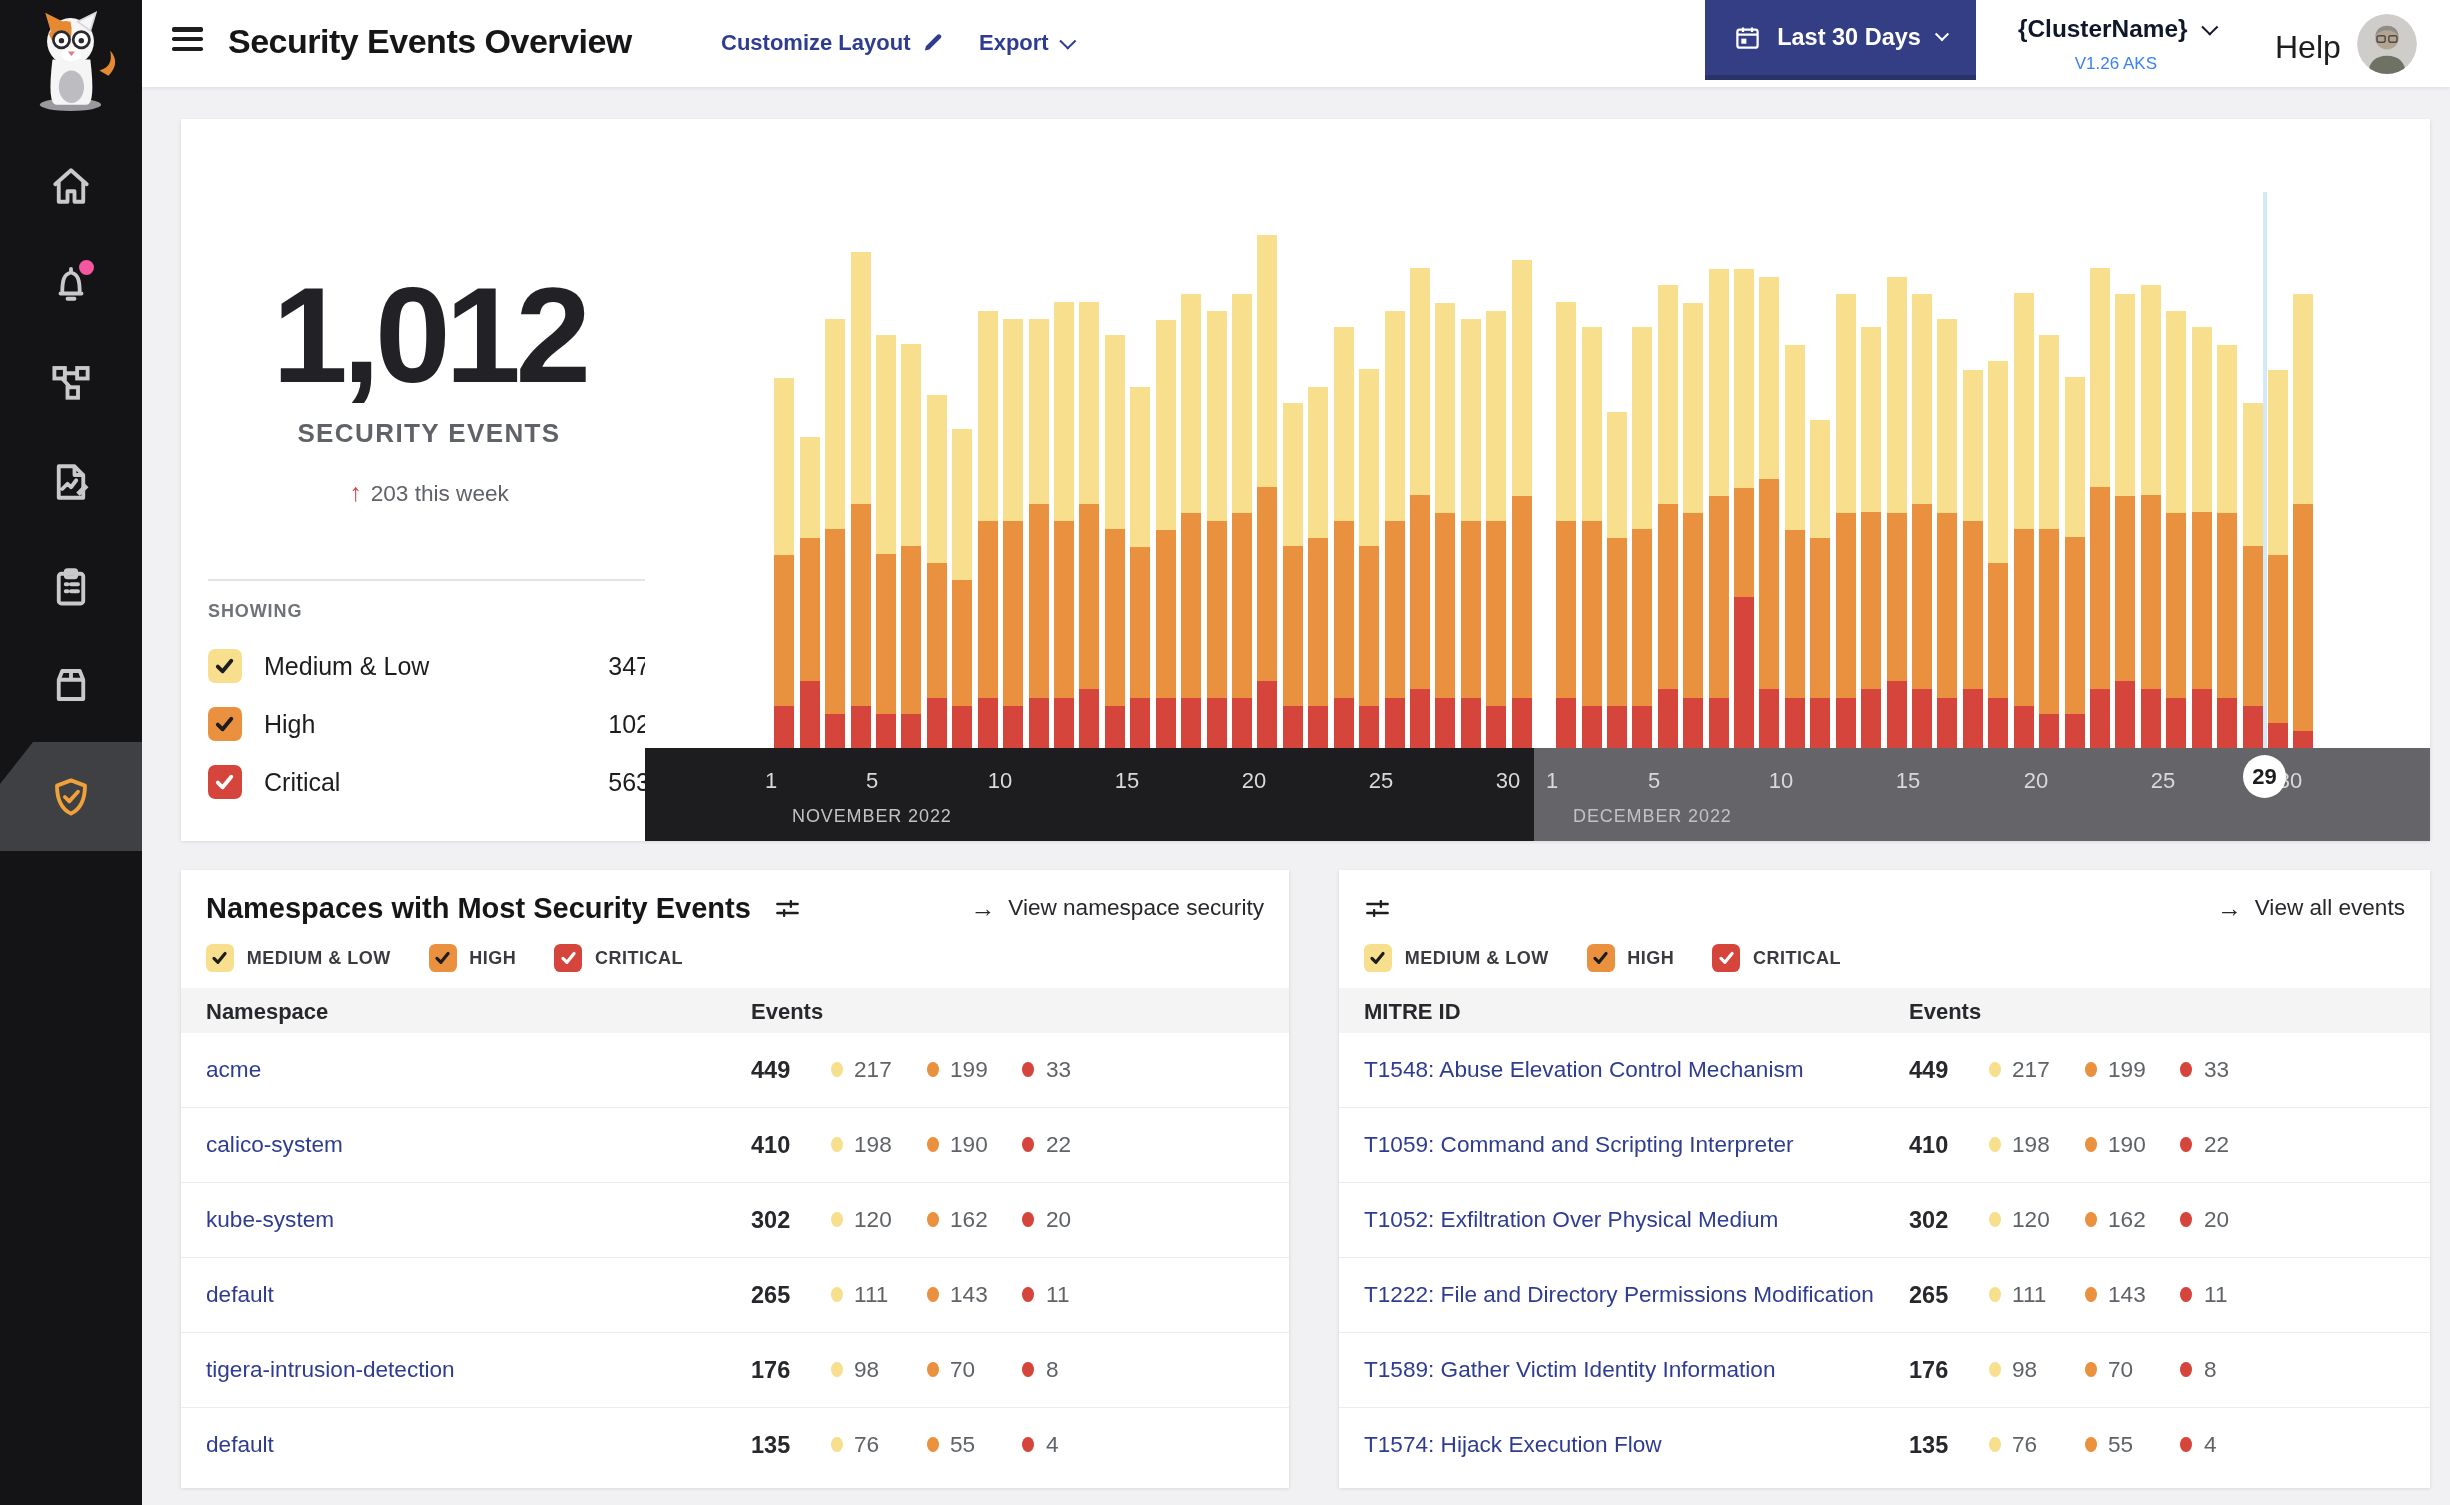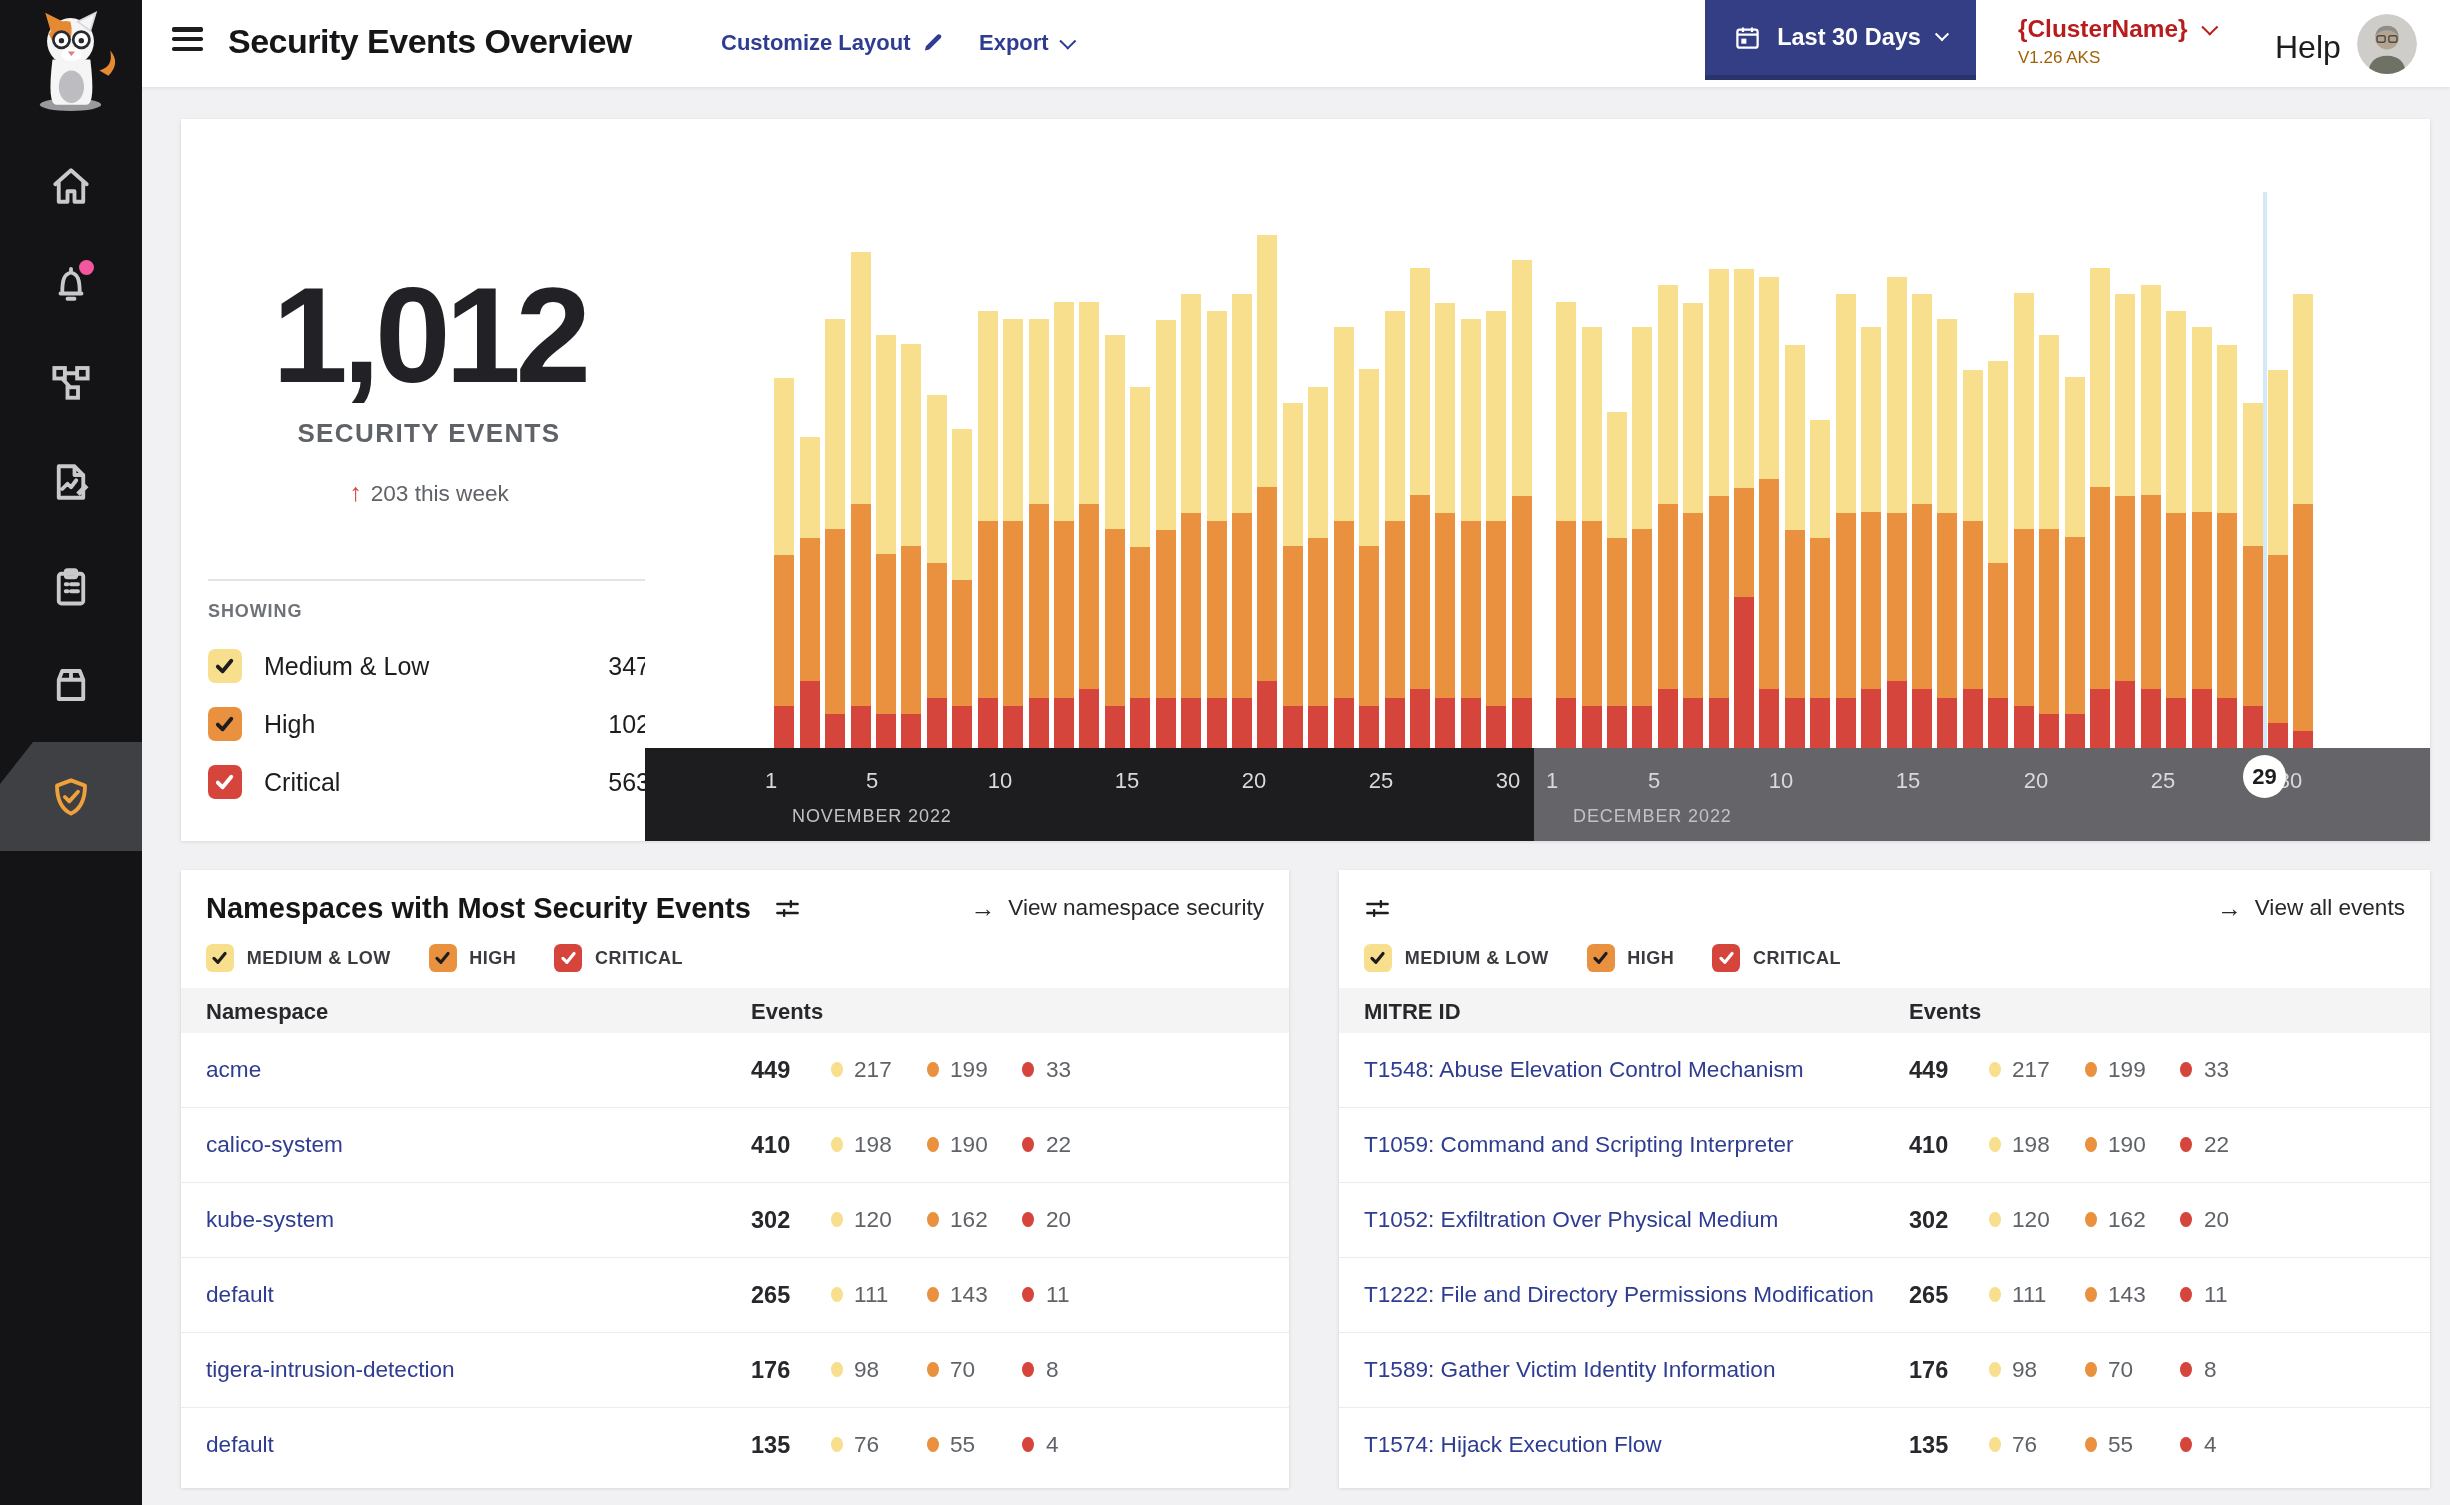--- a/index.html
+++ b/index.html
@@ -21,22 +21,22 @@
   
   .topbar { position:absolute; left:142px; top:0; width:2308px; height:87px; background:#ffffff; box-shadow:0 1.8px 3.6px rgba(0,0,0,.08); z-index:20; }
   .hamburger { position:absolute; left:30px; top:27px; width:33px; height:29px; cursor:pointer; border:none; background:transparent; }
   .hamburger span { display:block; width:31px; height:4.5px; background:#1d1d1f; border-radius:1.8px; margin:0 0 5.4px 0; }
   .page-title { position:absolute; left:86px; top:22px; font-size:34px; font-weight:700; letter-spacing:-0.5px; color:#161618; }
   .hlink { position:absolute; top:30px; font-size:22px; font-weight:700; color:#2e3c92; text-decoration:none; display:flex; align-items:center; gap:11px; cursor:pointer; }
   .hlink svg { width:23.5px; height:23.5px; }
   .chev { width:11.8px; height:11.8px; border-right:2.7px solid currentColor; border-bottom:2.7px solid currentColor; transform:rotate(45deg) translateY(-2.7px); display:inline-block; }
   .daterange { position:absolute; left:1563px; top:0; width:271px; height:80px; background:#343E84; border:none; border-bottom:5.4px solid #2A3369; color:#fff; font-size:23.5px; font-weight:700; font-family:inherit; display:flex; align-items:center; justify-content:center; gap:16.3px; cursor:pointer; }
   .cluster { position:absolute; left:1876px; top:14.5px; cursor:pointer; }
-  .cluster-name { font-size:24.4px; font-weight:700; color:#b91c1c; display:flex; align-items:center; gap:14.5px; }
-  .cluster-ver { font-size:17px; color:#a16207; margin-top:5px; }
+  .cluster-name { font-size:24.4px; font-weight:700; color:#0f172a; display:flex; align-items:center; gap:14.5px; }
+  .cluster-ver { font-size:17px; color:#3b82f6; margin-top:11px;text-align:center; }
   .help { position:absolute; left:2133px; top:29px; font-size:32px; color:#1d1d1f; text-decoration:none; cursor:pointer; }
   .avatar { position:absolute; left:2215px; top:13.6px; width:60px; height:60px; border-radius:50%; overflow:hidden; cursor:pointer; }
 
   
   .card { position:absolute; background:#fff; box-shadow:0 0.9px 3.6px rgba(0,0,0,.13); }
 
   
   .trend-card { left:181px; top:119px; width:2249px; height:722px; }
   .tabbar { position:absolute; left:0; top:0; width:100%; height:71px; border-bottom:2.7px solid #dedee2; }
   .tab { position:absolute; top:22px; font-size:24.4px; font-weight:700; cursor:pointer; background:none; border:none; font-family:inherit; }

